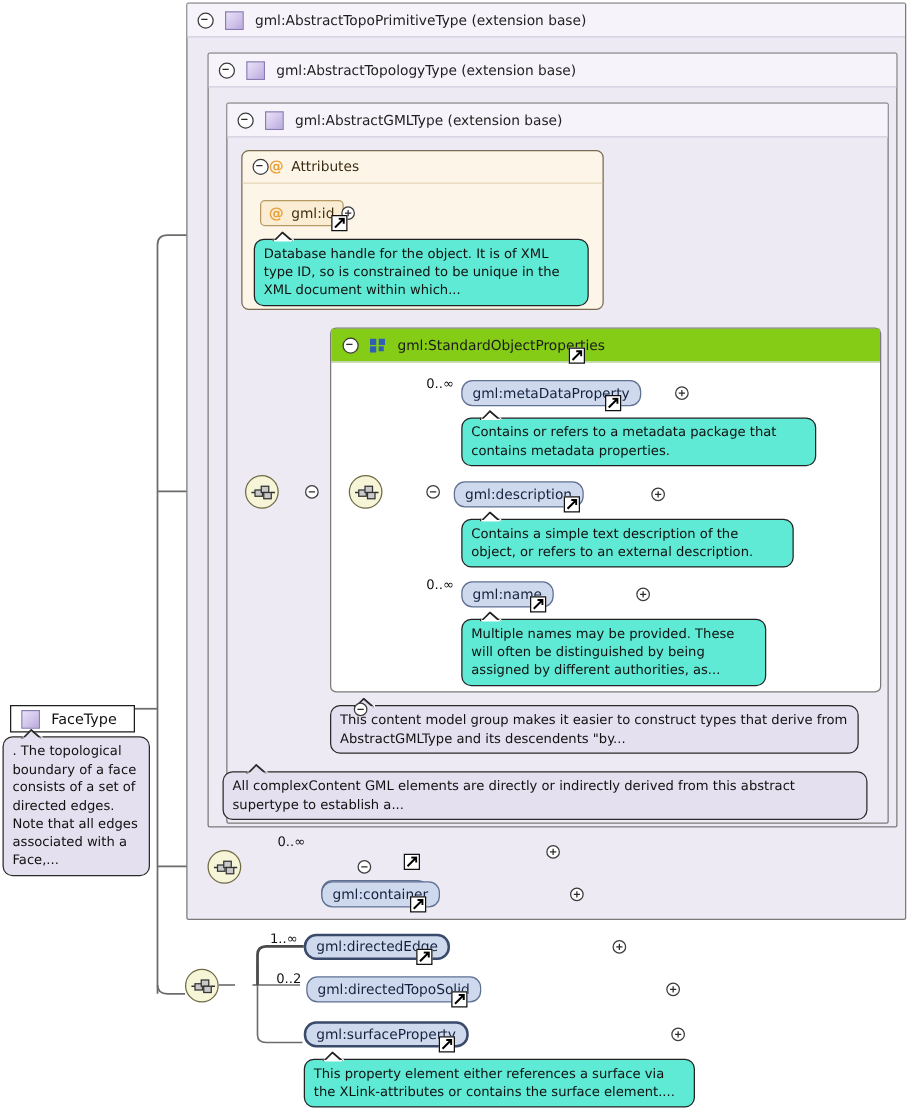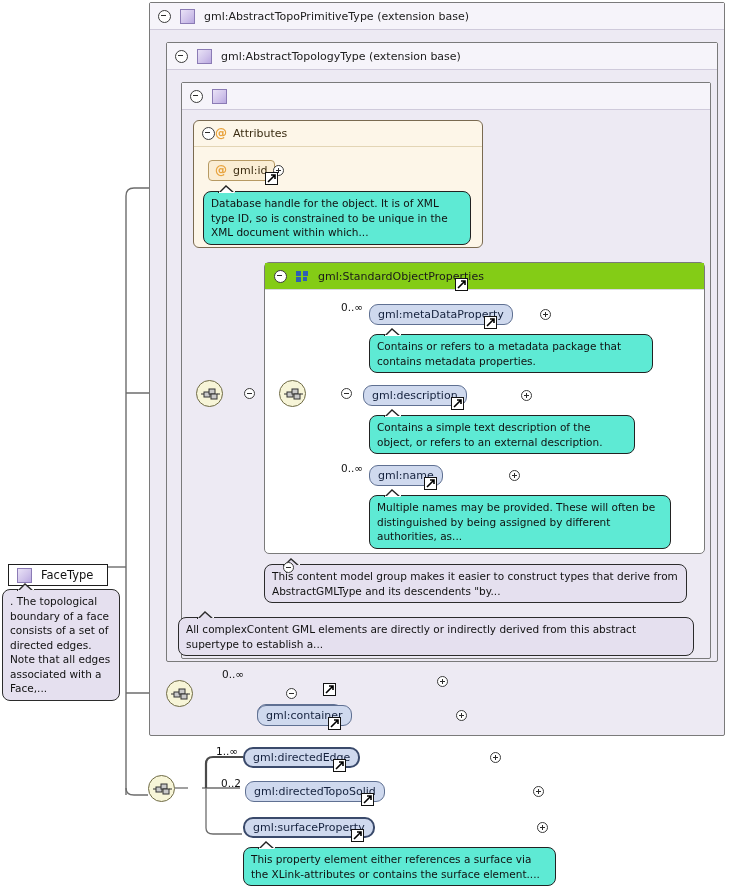--- a/index.html
+++ b/index.html
@@ -209,20 +209,21 @@
     <span class="mbtn"></span>
     <span class="sqico"></span>
     <span class="lbl">gml:AbstractTopologyType (extension base)</span>
   </div>
 </div>
 
 <div class="extbox" style="left:181px;top:82px;width:530px;height:577px;">
   <div class="exthdr">
     <span class="mbtn"></span>
     <span class="sqico"></span>
+    <span class="lbl">gml:AbstractGMLType (extension base)</span>
   </div>
 </div>
 
 
 <div class="attrpanel" style="left:193px;top:120px;width:290px;height:128px;">
   <div class="aphdr">
     <span class="mbtn" style="margin-left:8px;"></span>
     <span class="atico">@</span>
     <span class="lbl" style="margin-left:6px;font-size:11px;color:#3a2c12;">Attributes</span>
   </div>
@@ -328,21 +329,21 @@
 
 
 <span class="card" style="left:341px;top:462px;">0..∞</span>
 <div class="elbox" style="left:369px;top:465px;"><span>gml:name</span></div>
 <span class="pbtn abs" style="left:436px;top:470px;"></span>
 <div class="jump" style="left:424px;top:477px;">
   <svg width="9" height="9" viewBox="0 0 9 9">
       <path d="M1 8 L8 1 M4 1 L8 1 L8 5" stroke="#000" stroke-width="1.6" fill="none"></path>
     </svg>
 </div>
-<div class="bubble" style="left:369px;top:495px;width:302px;">
+<div class="bubble" style="left:369px;top:495px;width:244px;">
   <div class="tail" style="left:14px;">
     <svg width="18" height="9" viewBox="0 0 18 9">
         <path d="M1 8 L8 1 L16 8" fill="#fff" stroke="#222" stroke-width="1.4"></path>
         <path d="M1 8 L16 8" stroke="#fff" stroke-width="2"></path>
       </svg>
   </div>
   <span>Multiple names may be provided. These will often be distinguished by being assigned by different authorities, as...</span>
 </div>
 
 

